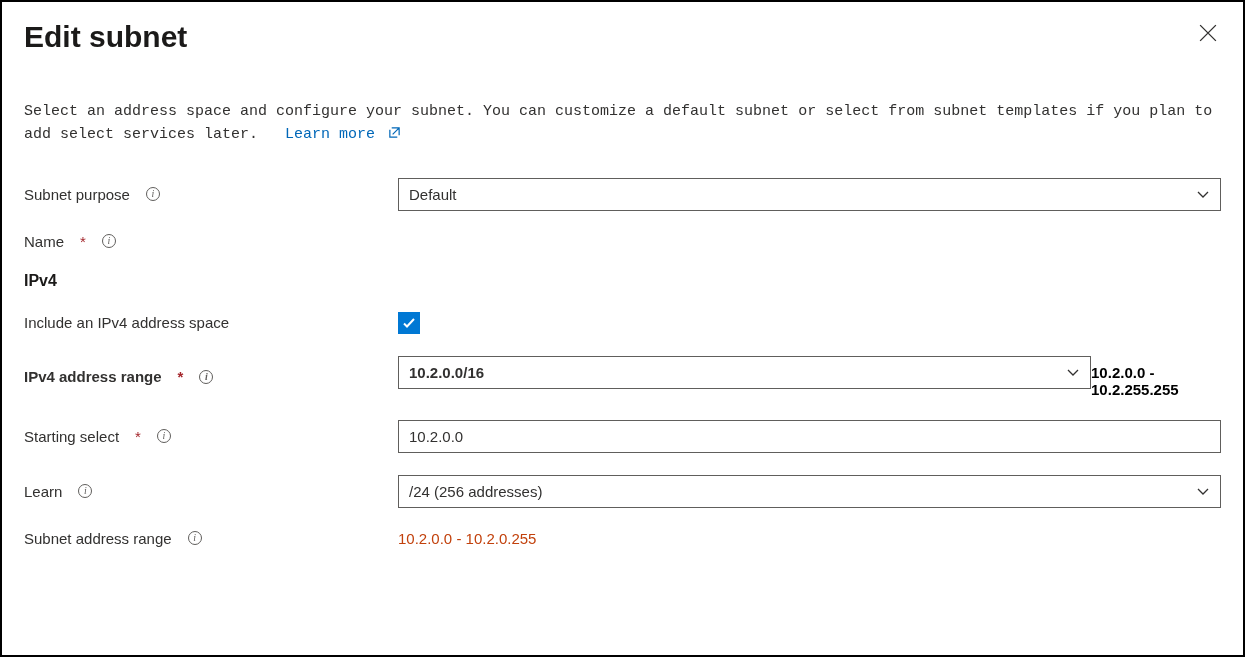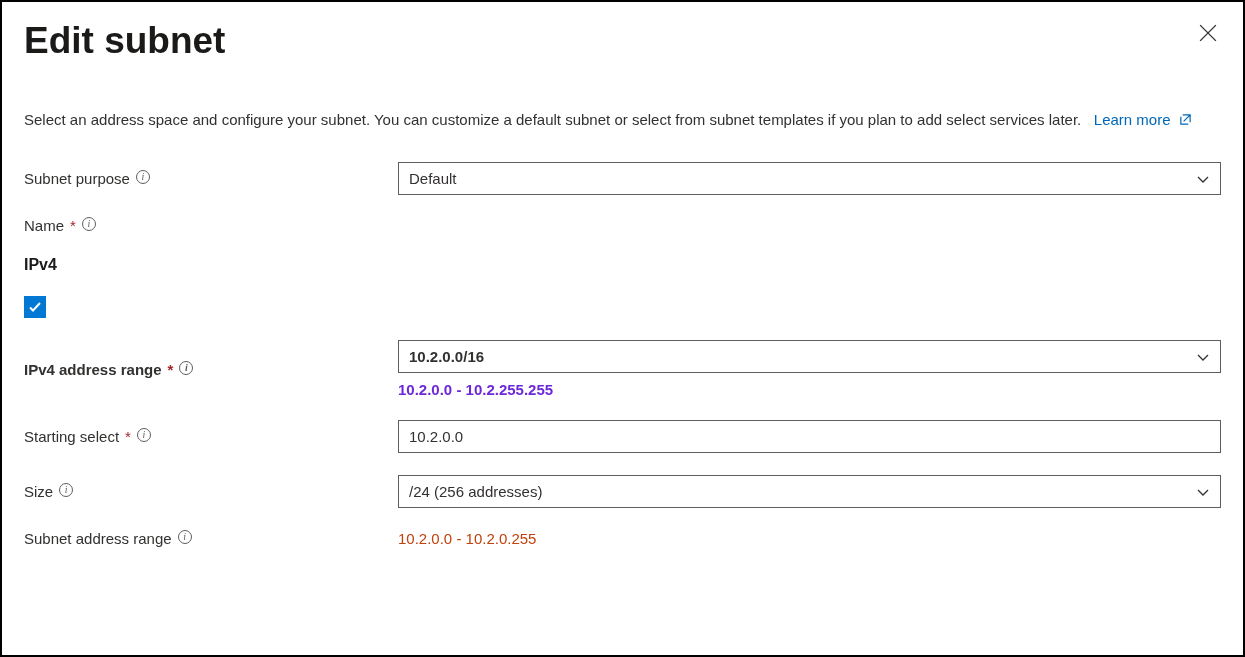--- a/index.html
+++ b/index.html
@@ -13,52 +13,54 @@
     border: 2px solid #000;
     padding: 18px 22px;
   }
   .header {
     display: flex;
     justify-content: space-between;
     align-items: flex-start;
     margin-bottom: 46px;
   }
   .title {
-    font-size: 37px;
+    font-size: 30px;
     font-weight: 600;
     color: #1b1a19;
   }
   .close-btn {
     cursor: pointer;
     padding: 4px;
     line-height: 1;
   }
   .close-btn svg { display: block; }
   .description {
     font-size: 15px;
     line-height: 1.55;
     color: #323130;
     margin-bottom: 30px;
+    font-family: Liberation Mono, monospace;
   }
   .learn-link {
     color: #0067b8;
     text-decoration: none;
     cursor: pointer;
   }
   .external-icon { margin-left: 4px; vertical-align: -1px; }
   .row {
     display: flex;
     align-items: center;
     margin-bottom: 22px;
   }
   .label-col {
     width: 374px;
     flex: 0 0 374px;
     display: flex;
-    gap: 6px;
+    align-items: center;
+    gap: 16px;
     font-size: 15px;
     color: #323130;
   }
   .required { color: #a4262c; }
   .info-icon {
     width: 14px; height: 14px;
     border: 1px solid #605e5c;
     border-radius: 50%;
     display: inline-flex;
     align-items: center; justify-content: center;
@@ -99,25 +101,25 @@
     width: 22px; height: 22px;
     background: #0078d4;
     display: flex;
     align-items: center;
     justify-content: center;
     cursor: pointer;
   }
   .checkbox svg { display: block; }
   .helper-below {
     font-size: 15px;
-    color: #6d28d9;
+    color: #000000;
     margin-top: 8px;
   }
   .range-row { margin-bottom: 6px; font-weight: bold; }
-  .range-wrap { display: flex; flex-direction: column; }
+  .range-wrap { display: flex; flex-direction: row; }
   .highlight-box {
     position: absolute;
     width: 142px;
     height: 60px;
     border: 5px solid #e81123;
     margin-left: -13px;
     margin-top: -13px;
     pointer-events: none;
   }
   .name-wrapper { position: relative; }
@@ -175,20 +177,23 @@
   <div class="label-col">
     <span>Name</span>
     <span class="required">*</span>
     <span class="info-icon">i</span>
   </div>
 </div>
 
 <div class="section-heading">IPv4</div>
 
 <div class="row">
+  <div class="label-col">
+    <span>Include an IPv4 address space</span>
+  </div>
   <div class="field-col">
     <div class="checkbox">
       <span>
         <svg width="16" height="16" viewBox="0 0 16 16">
             <path d="M3 8.5l3 3L13 4" fill="none" stroke="#fff" stroke-width="2"></path>
           </svg>
       </span>
     </div>
   </div>
 </div>
@@ -219,21 +224,21 @@
     <span class="required">*</span>
     <span class="info-icon">i</span>
   </div>
   <div class="field-col">
     <input class="text-input" type="text" value="10.2.0.0" style="">
   </div>
 </div>
 
 <div class="row size-row">
   <div class="label-col">
-    <span>Size</span>
+    <span>Learn</span>
     <span class="info-icon">i</span>
   </div>
   <div class="field-col">
     <div class="select">
       <span>/24 (256 addresses)</span>
       <span class="chevron">
         <svg width="14" height="14" viewBox="0 0 14 14">
             <path d="M2 5l5 5 5-5" fill="none" stroke="#323130" stroke-width="1.3"></path>
           </svg>
       </span>

